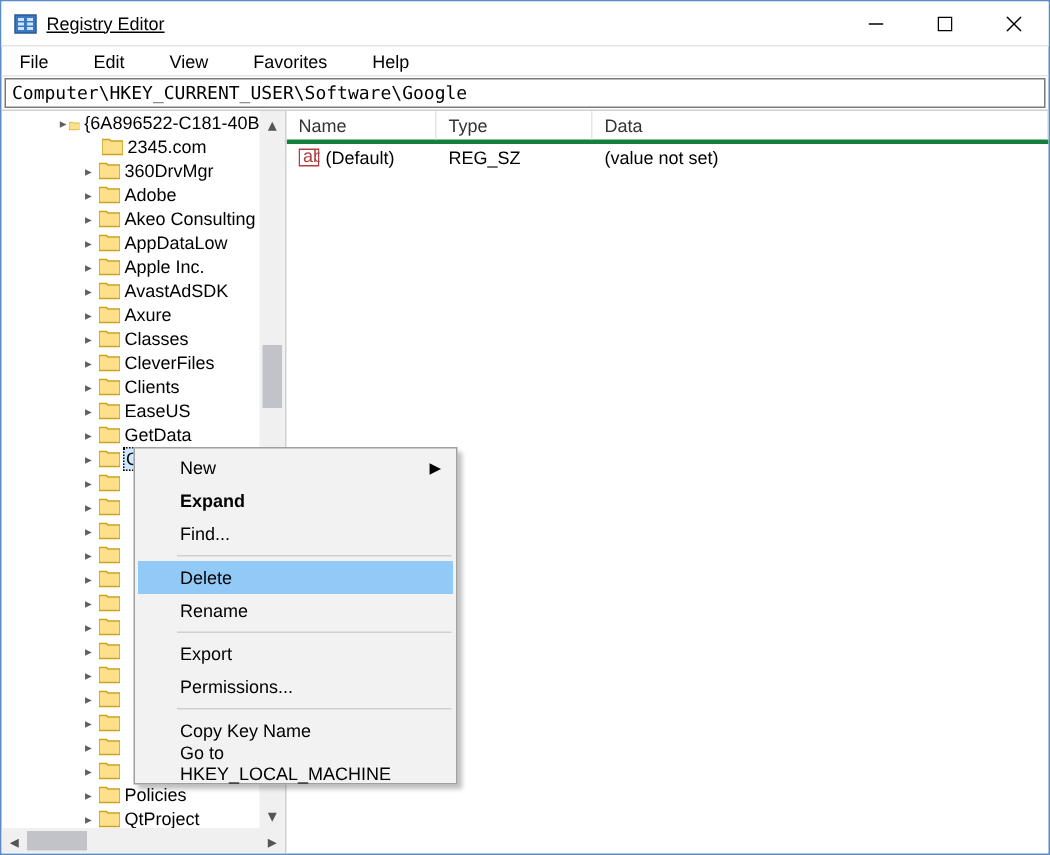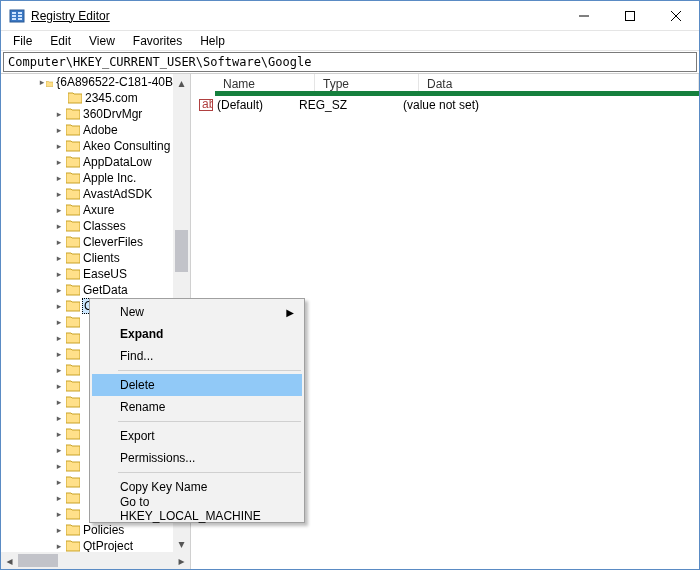--- a/index.html
+++ b/index.html
@@ -14,21 +14,21 @@
   .titlebar {
     height: 30px; display: flex; align-items: center;
     background: #fff; border-bottom: 1px solid #e5e5e5;
     padding: 0 0 0 8px;
     text-decoration: underline;
   }
   .titlebar .appicon { width: 16px; height: 16px; margin-right: 6px; display:inline-block; }
   .titlebar .title { flex: 1; color: #000; }
   .winbtns { display: flex; height: 100%; }
   .winbtn { width: 46px; display:flex; align-items:center; justify-content:center; color:#000; cursor:default; }
-  .menubar { height: 20px; display:flex; align-items:center; padding: 0 4px; gap: 2px; border-bottom:1px solid #e5e5e5;}
+  .menubar { height: 20px; display:flex; align-items:center; padding: 0 4px; gap: 14px; border-bottom:1px solid #e5e5e5;}
   .menuitem { padding: 2px 8px; cursor:default; }
   .addressbar { height: 22px; display:flex; align-items:center; padding: 0 2px; }
   .addressinput {
     flex:1; border:1px solid #7a7a7a; height:20px; padding:0 4px; font-family: Consolas, monospace; font-size:12px;
   }
   .content { flex:1; display:flex; border-top:1px solid #d0d0d0; min-height:0; }
   .treepanel {
     width: 190px; border-right:1px solid #d0d0d0;
     position:relative; overflow:hidden; display:flex; flex-direction:column;
   }
@@ -43,21 +43,21 @@
   .tree-scroll-horiz .arrow.left { left:0; }
   .tree-scroll-horiz .arrow.right { right:0; }
   .tree-inner { position:absolute; left:0; right:17px; top:0; bottom:17px; overflow:hidden; }
   .treerow { height:16px; display:flex; align-items:center; white-space:nowrap; padding-left:6px; }
   .glyph { width:12px; display:inline-block; text-align:center; color:#606060; font-size:9px; line-height:16px; cursor:default;}
   .foldericon { width:14px; height:12px; margin:0 3px 0 1px; display:inline-block; }
   .treelabel { cursor:default; }
   .treerow.selected .treelabel { background:#cde8ff; border:1px dotted #000; padding:0 1px; margin-left:-1px;}
   .treerow.obscured .treelabel { color:#888; }
   .listpanel { flex:1; overflow:auto; }
-  .listhdr { display:flex; height:22px; border-bottom:5px solid #15803d;margin-left:24px; }
+  .listhdr { display:flex; height:22px; border-bottom:3px solid #15803d; }
   .listhdr .col { padding:3px 8px; border-right:1px solid #e5e5e5; color:#333; cursor:default;}
   .col.name { width:100px; }
   .col.type { width:104px; }
   .col.data { flex:1; }
   .listrow { display:flex; height:18px; align-items:center; }
   .listrow .cell { padding:0 8px; }
   .cell.name { width:100px; display:flex; align-items:center; gap:4px;}
   .cell.type { width:104px; }
   .cell.data { flex:1; }
   .valicon { width:14px; height:14px; display:inline-block; }

